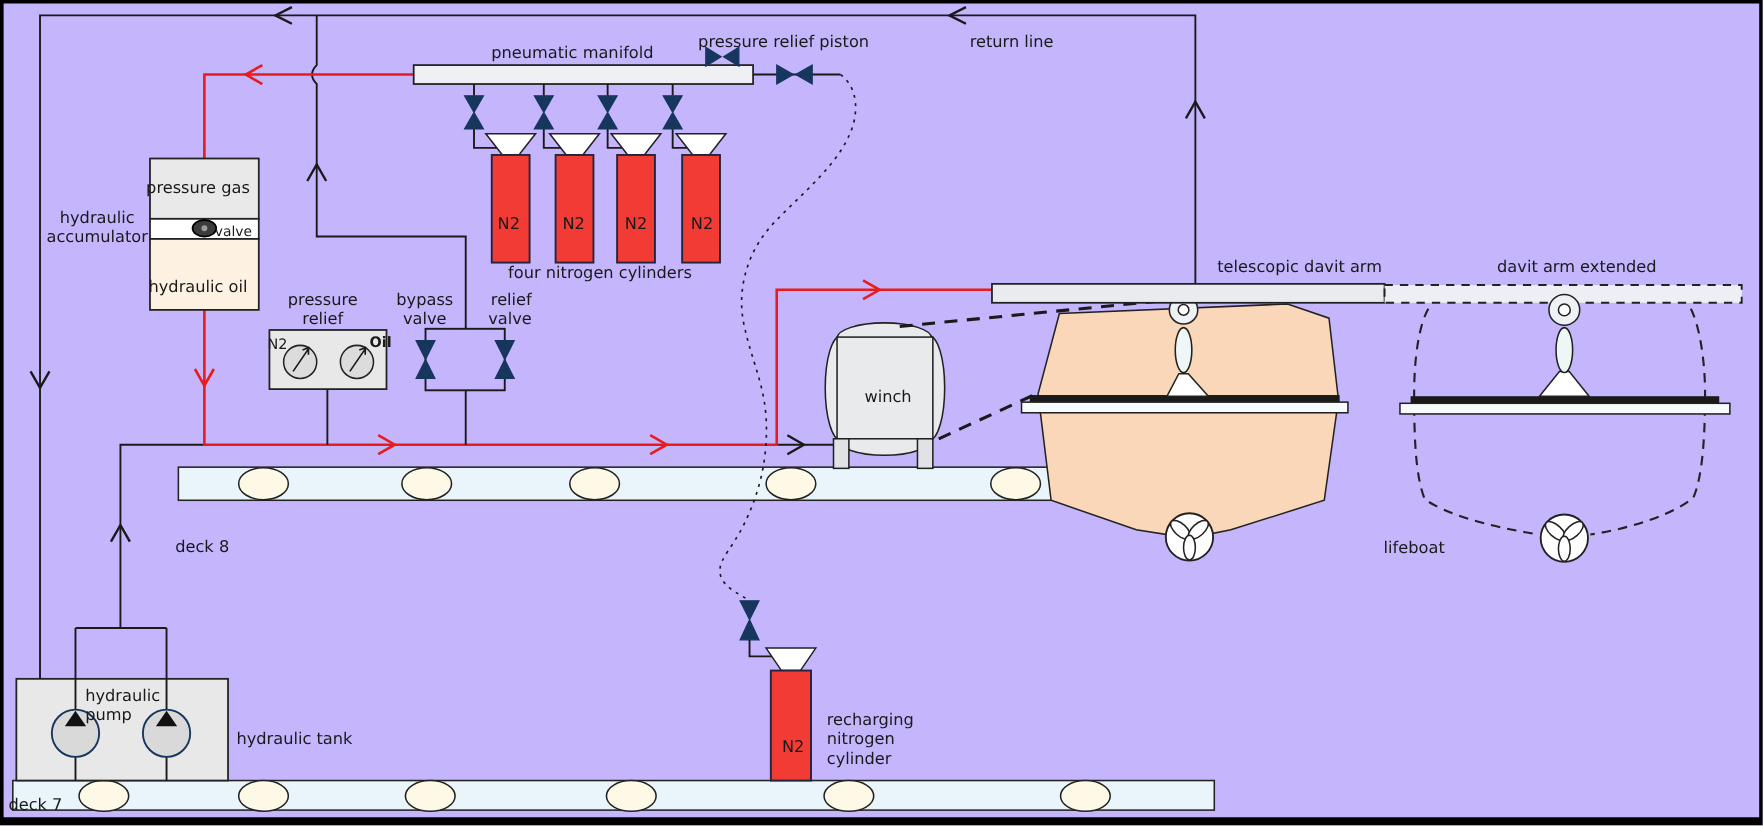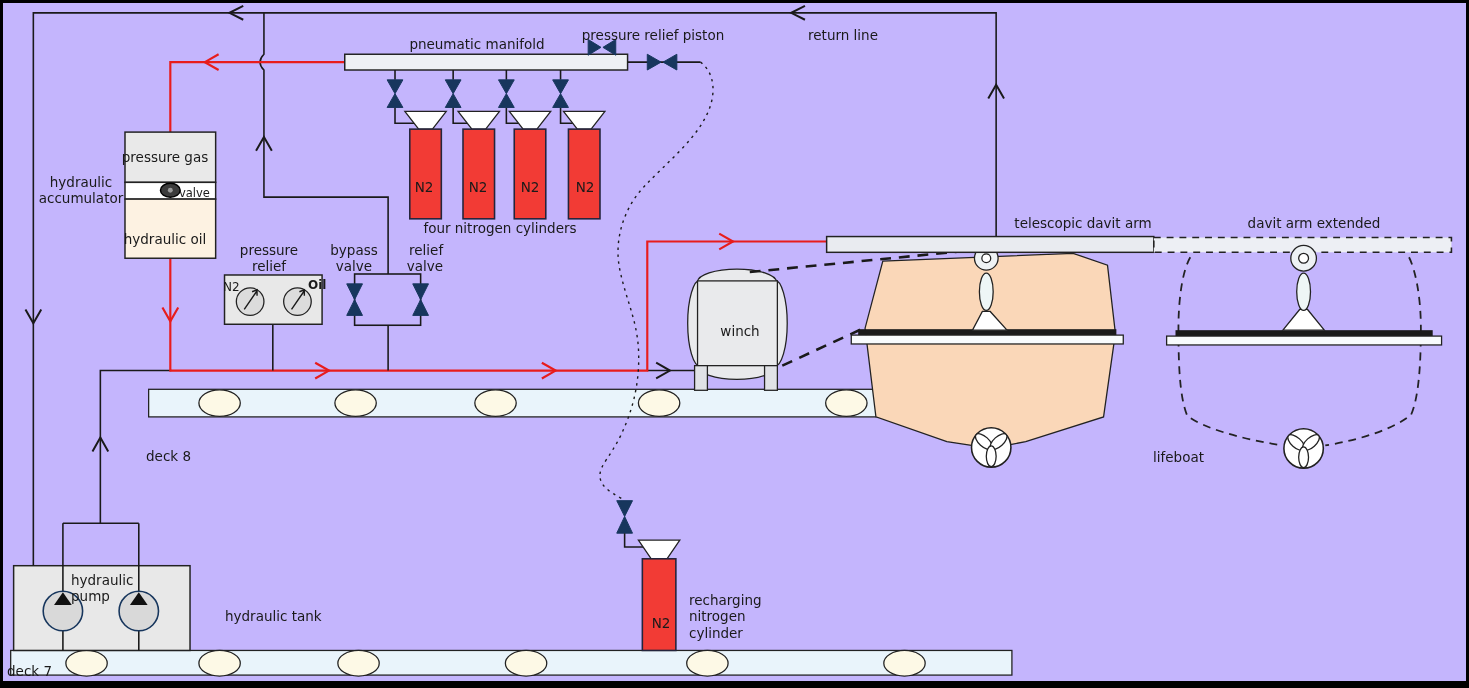--- a/index.html
+++ b/index.html
@@ -280,19 +280,19 @@
   <div class="lbl ctr" style="left:737px;  top:320px;">winch</div>
   <div class="lbl ctr" style="left:1080px; top:212px;">telescopic davit arm</div>
   <div class="lbl ctr" style="left:1311px; top:212px;">davit arm extended</div>
   <div class="lbl ctr" style="left:1158px; top:446px;padding-left:35px;">lifeboat</div>
 
   <div class="lbl" style="left:143px; top:397px;margin-top:48px;">deck 8</div>
   <div class="lbl" style="left:4px;   top:660px;">deck 7</div>
 
   <div class="lbl" style="left:68px;  top:569px;">hydraulic
 pump</div>
-  <div class="lbl" style="left:194px; top:605px;margin-left:28px;">hydraulic tank</div>
+  <div class="lbl" style="left:194px; top:605px;">hydraulic tank</div>
   <div class="lbl" style="left:686px; top:589px;">recharging
 nitrogen
 cylinder</div>
   <div class="lbl ctr" style="left:658px; top:612px;">N2</div>
 
 </div>
 
 </body></html>

